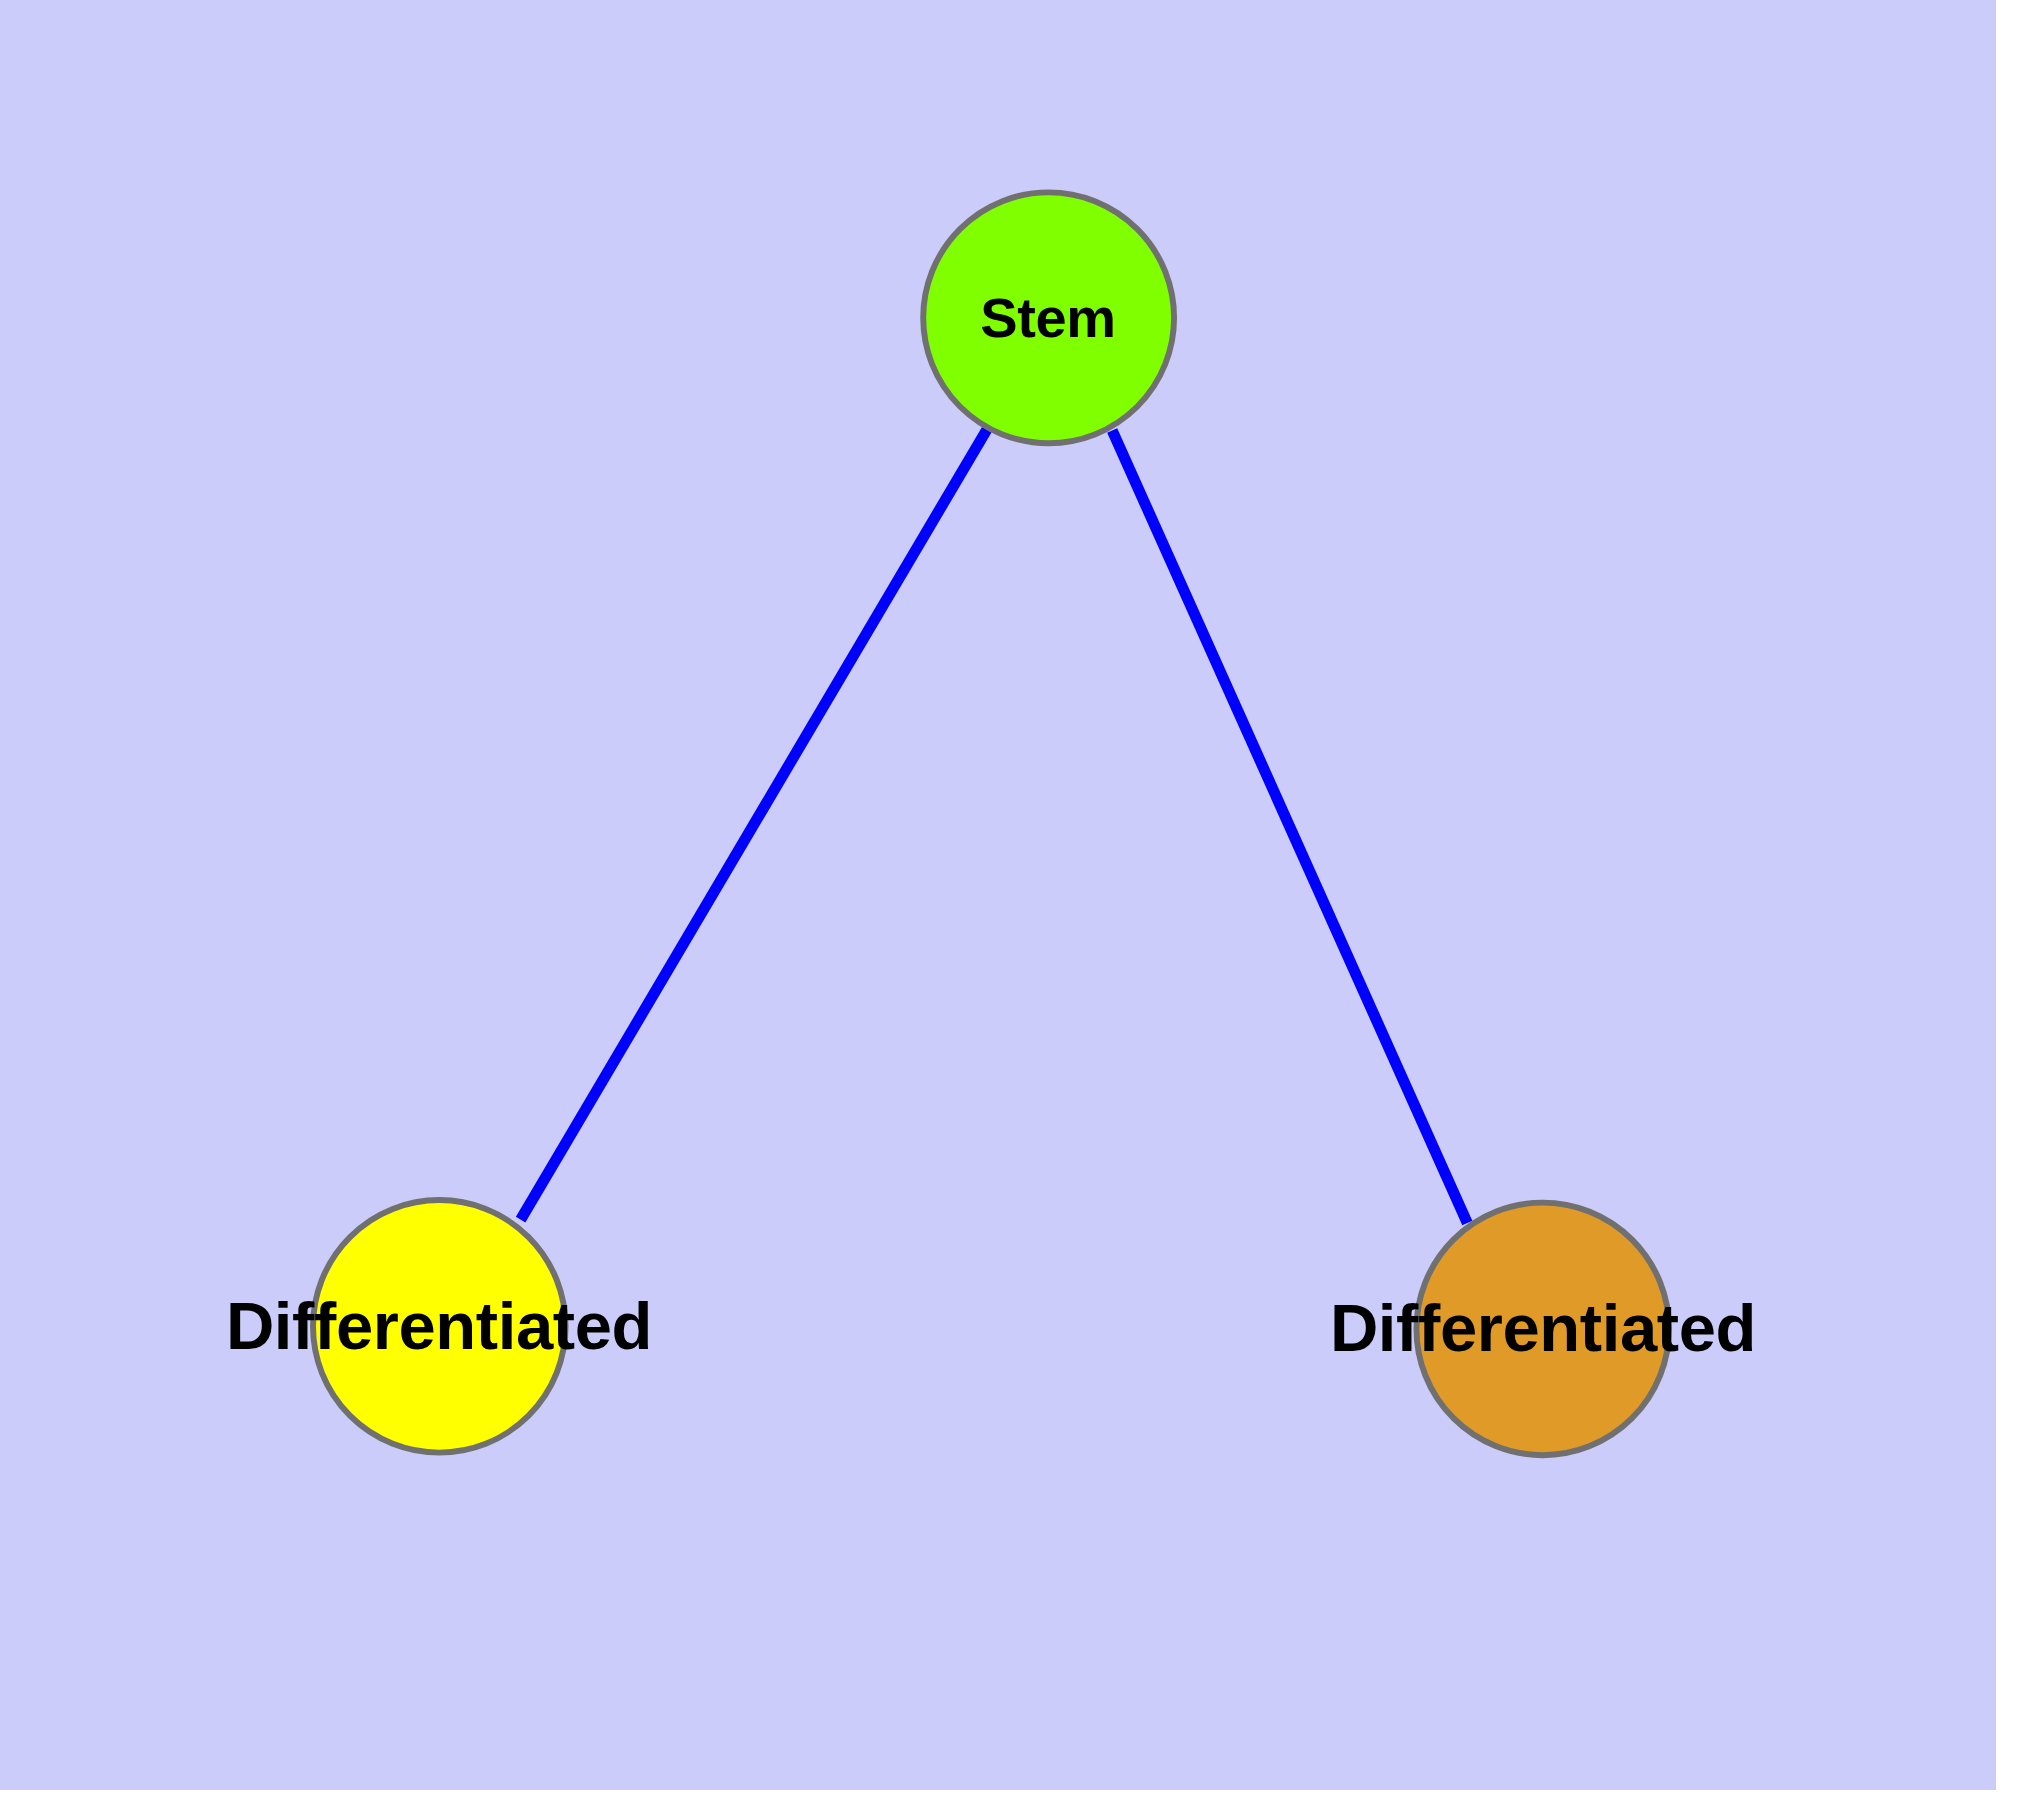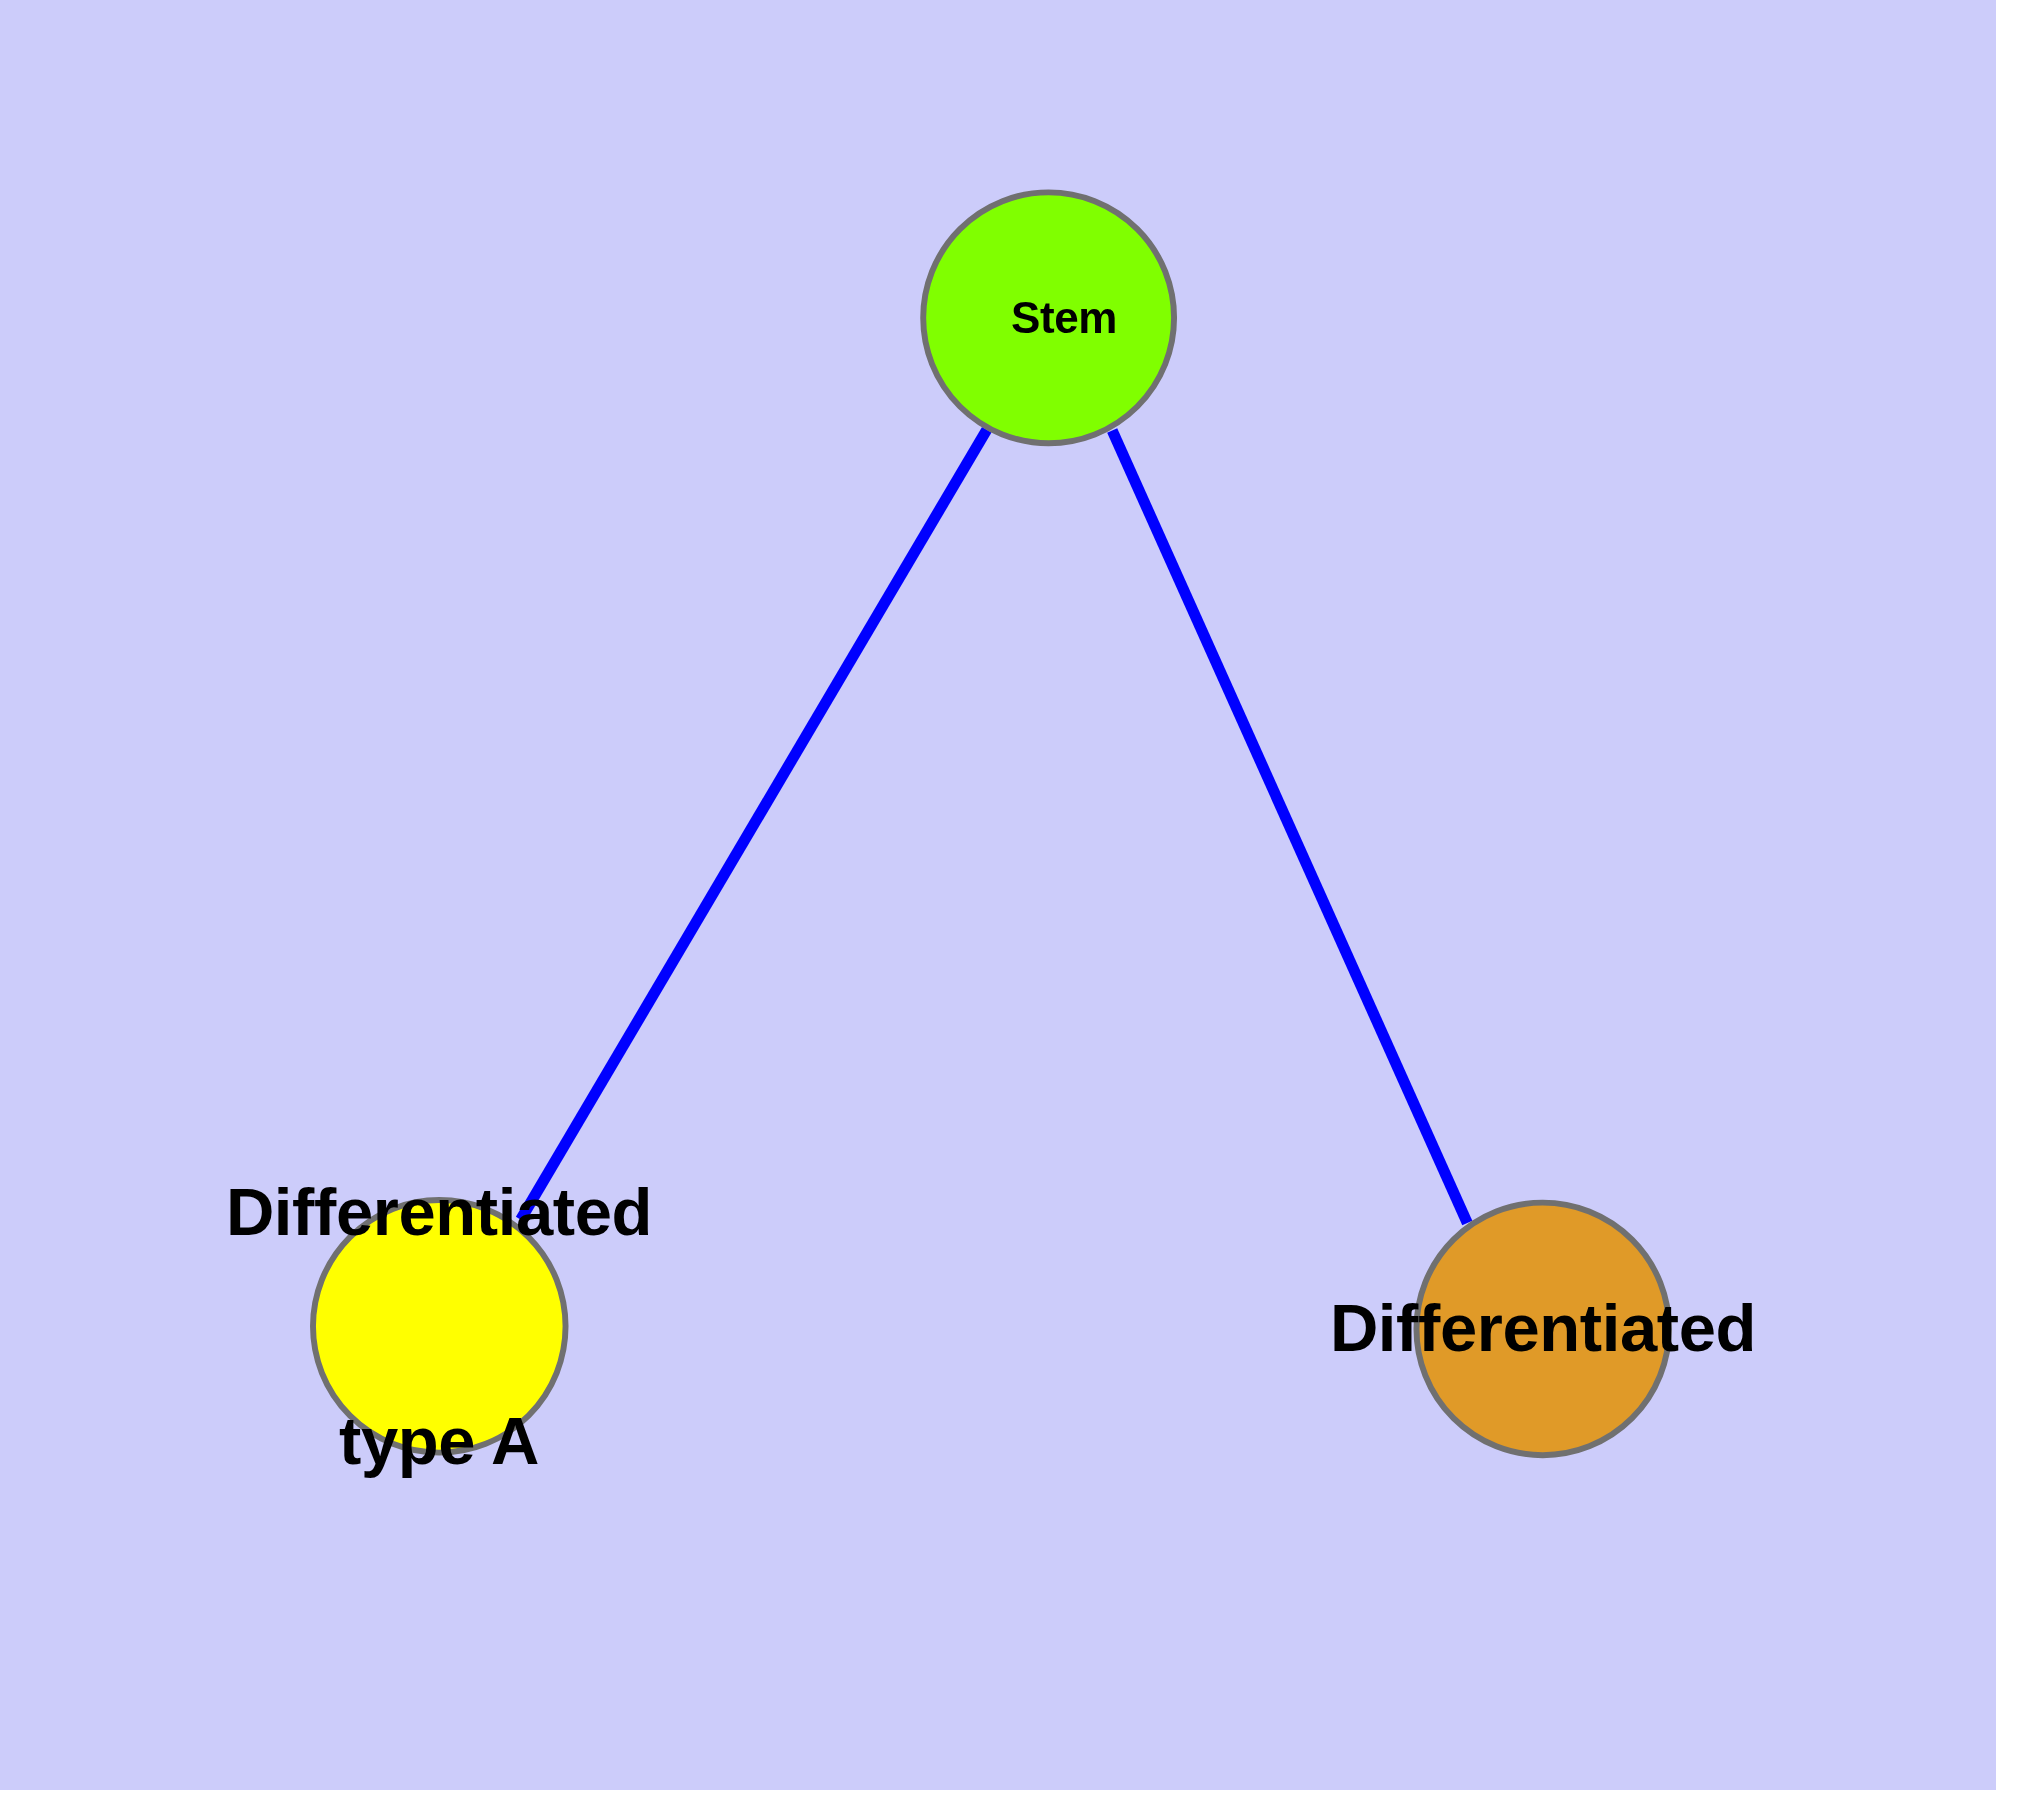--- a/index.html
+++ b/index.html
@@ -35,21 +35,21 @@
     font-family: "Liberation Sans", sans-serif;
     font-weight: bold;
     color: #000000;
     text-align: center;
     white-space: pre;
     line-height: 1.14;
     transform: translate(-50%, -50%);
     pointer-events: none;
     letter-spacing: -0.4px;
   }
-  #label-stem      { font-size: 44px; margin-left: 16px; }
+  #label-stem      { font-size: 56px; }
   #label-diff-a    { font-size: 67px; }
   #label-diff-b    { font-size: 67px; }
 </style>
 </head>
 <body>
 
 <div id="canvas">
 
   <div id="plot-bg"></div>
 
@@ -64,21 +64,20 @@
       <circle cx="1237" cy="375" r="148" fill="#80ff00" stroke="#707070" stroke-width="7"></circle>
       <circle cx="518" cy="1565" r="149" fill="#ffff00" stroke="#707070" stroke-width="7"></circle>
       <circle cx="1820" cy="1568" r="149" fill="#e09a28" stroke="#707070" stroke-width="7"></circle>
     </g>
   </svg>
 
   <div class="node-label" id="label-stem" style="left:1048px; top:318px;">Stem</div>
 
   <div class="node-label" id="label-diff-a" style="left:439px; top:1326px;">
     <div>Differentiated</div>
-    <div>type A</div>
   </div>
 
   <div class="node-label" id="label-diff-b" style="left:1543px; top:1328px;">
     <div>Differentiated</div>
   </div>
 
 </div>
 
 
 </body></html>

